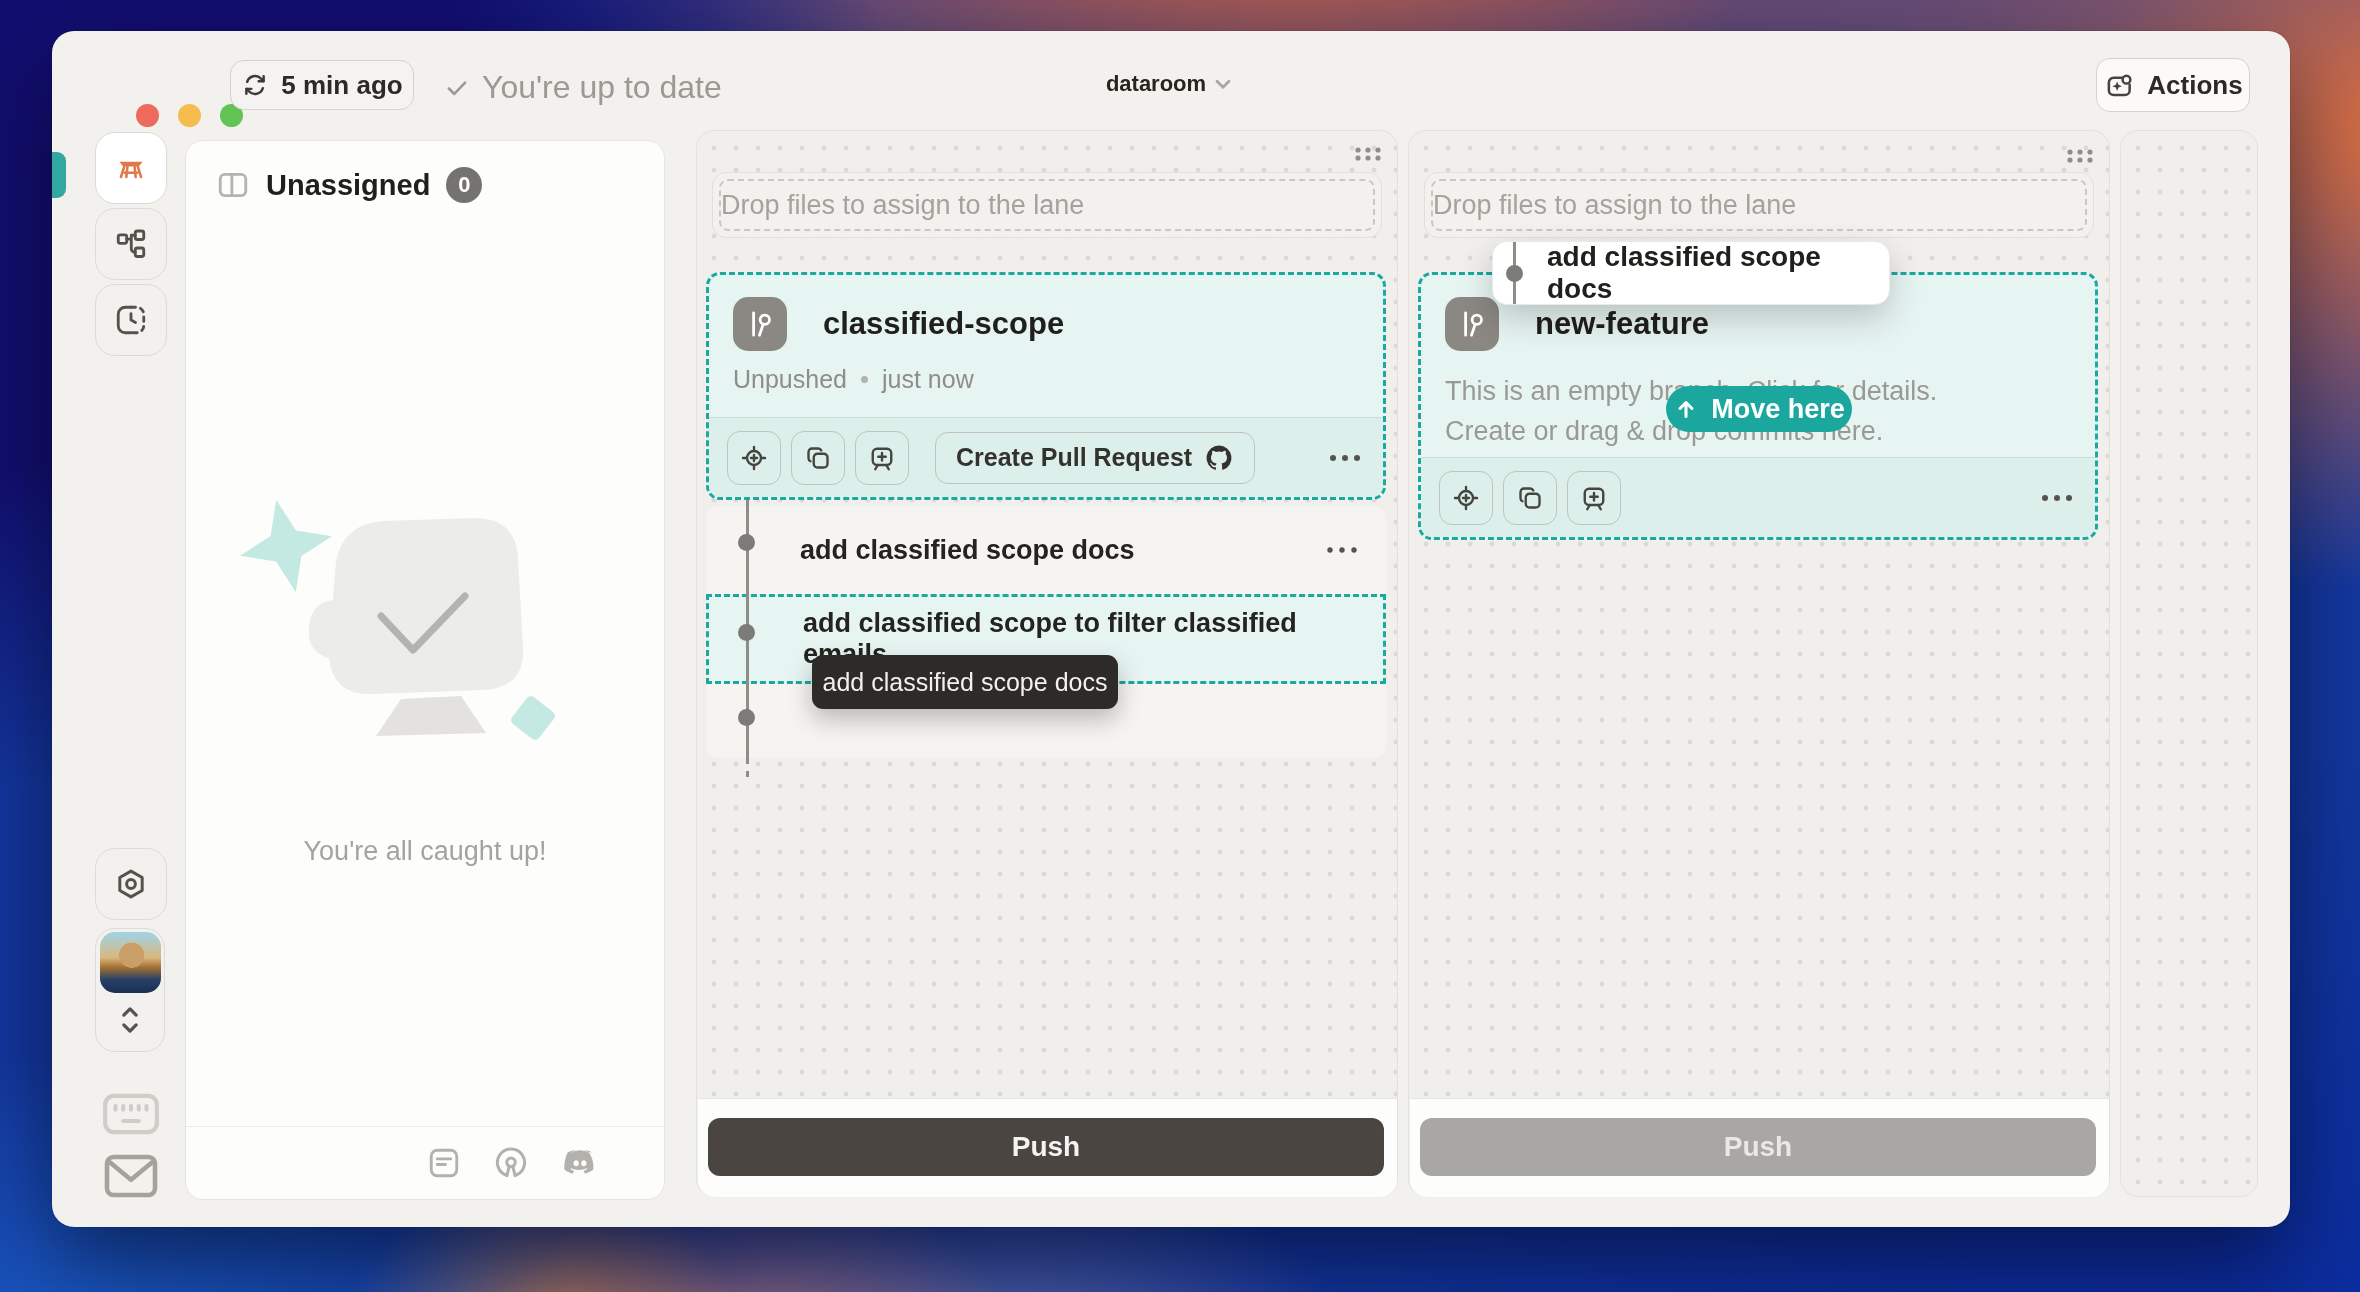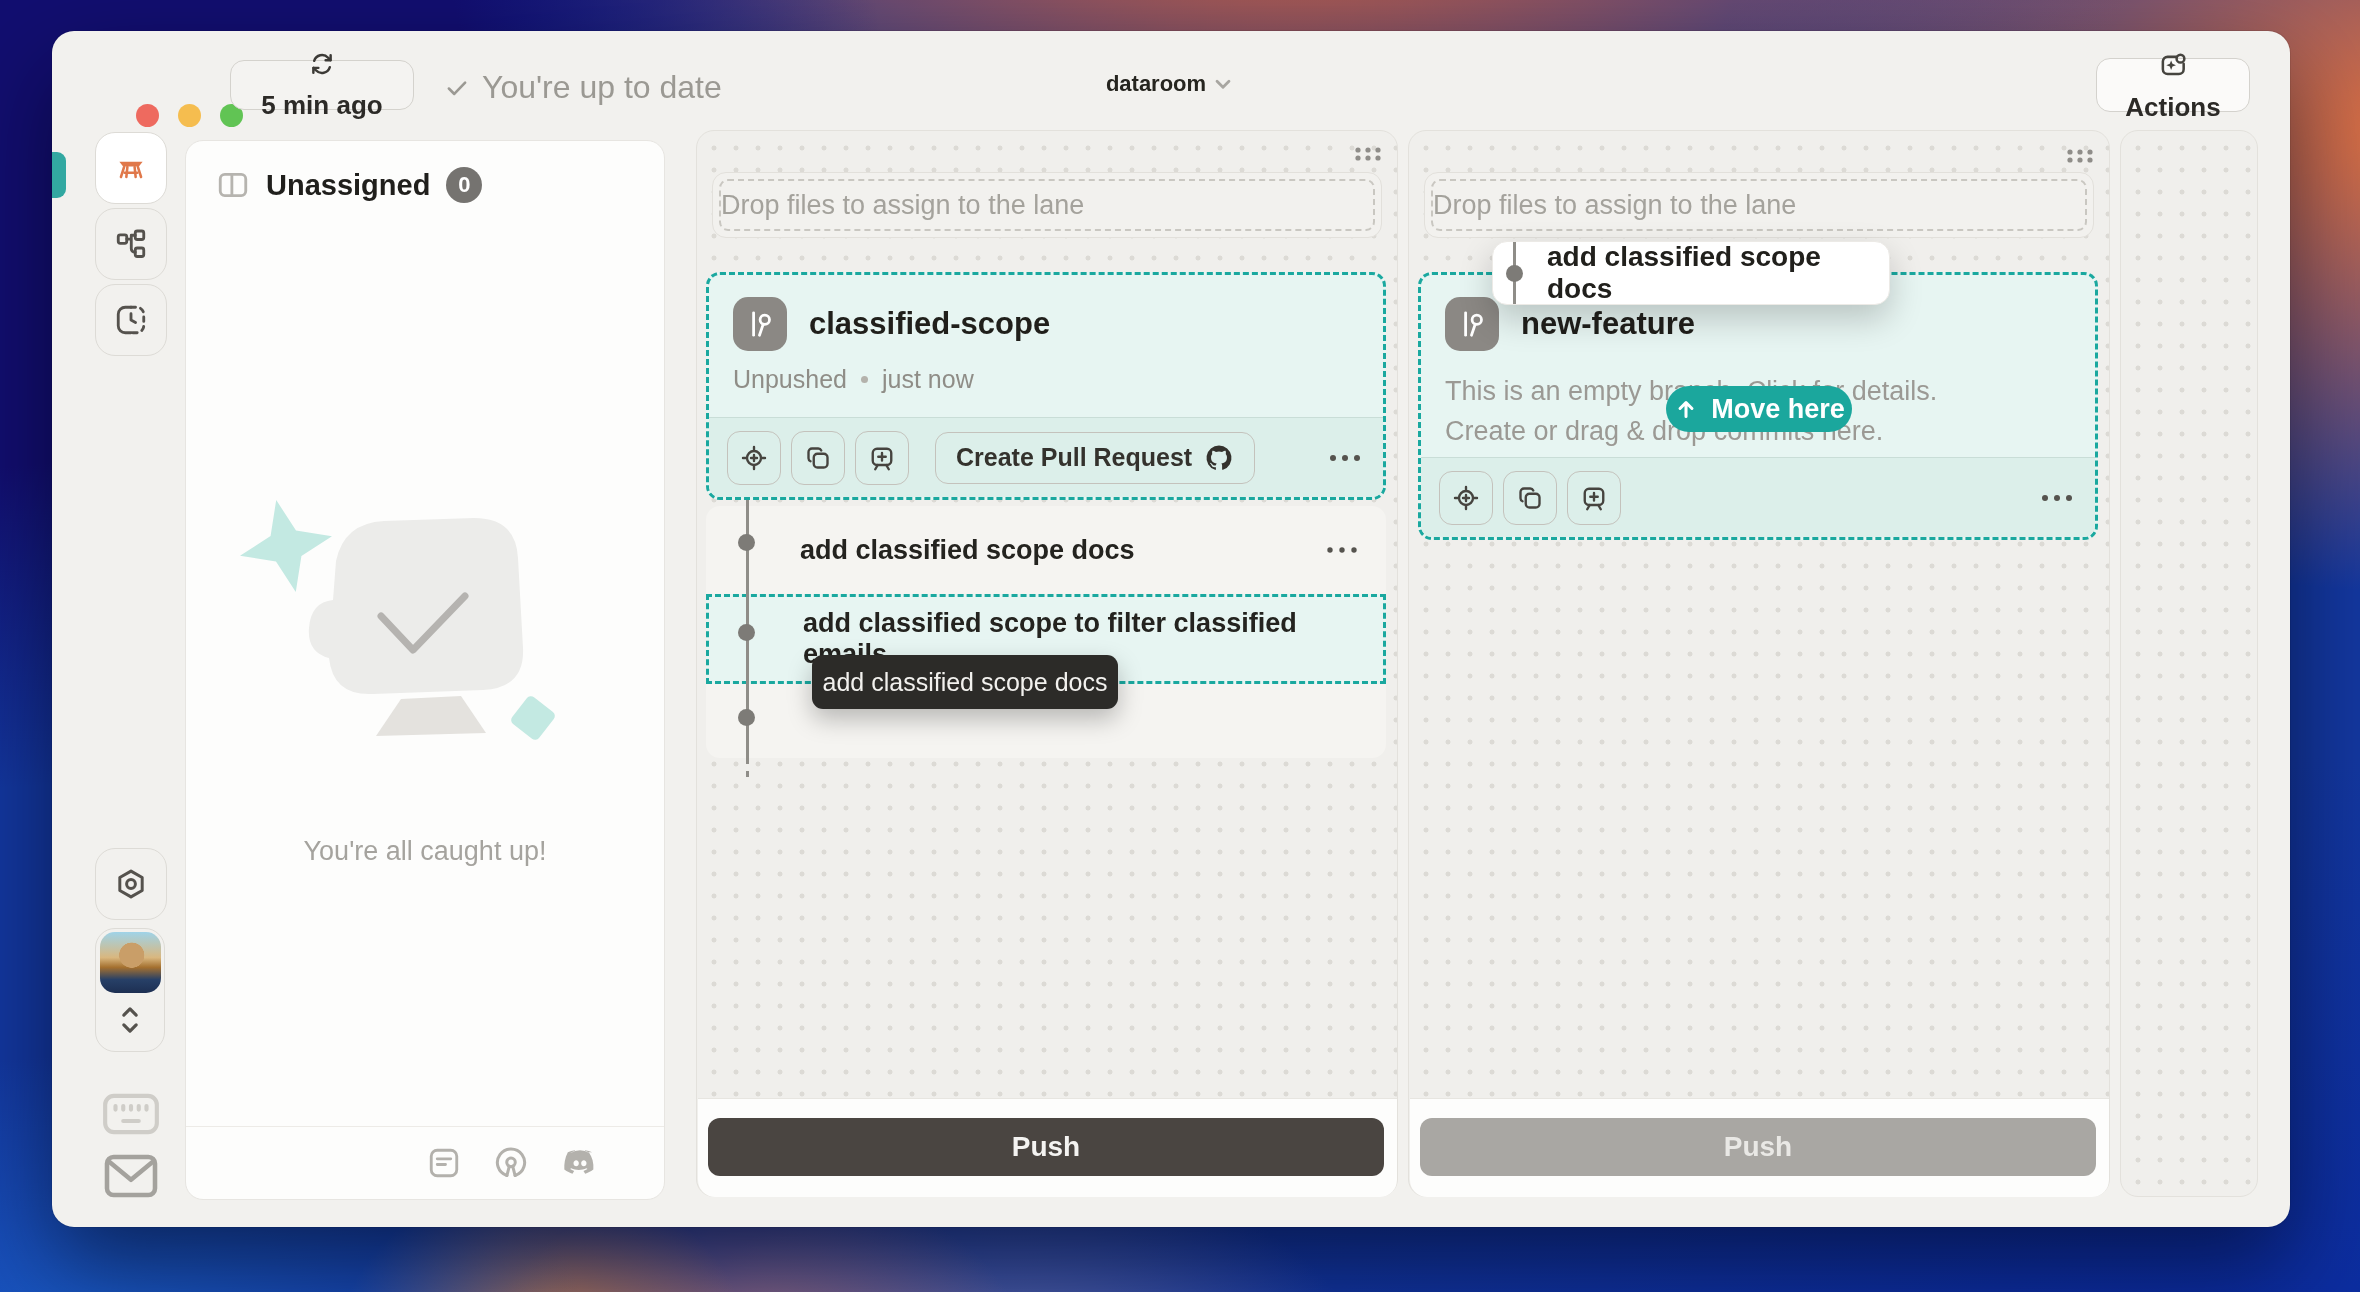--- a/index.html
+++ b/index.html
@@ -24,21 +24,21 @@
     box-shadow:0 40px 90px rgba(0,0,10,.5), 0 0 0 1px rgba(0,0,0,.08);
   }
   
   .tl{width:23px;height:23px;border-radius:50%;}
   .tl.red{background:#ee6a5f;}
   .tl.yellow{background:#f5bd4f;}
   .tl.green{background:#61c454;}
   .pill-btn{
     display:flex;align-items:center;gap:12px;background:#f4f3f1;
     border:1.5px solid #d4d2cd;border-radius:14px;color:#2c2a27;
-    font-size:26px;font-weight:600;justify-content:center;cursor:default;flex-direction:column;
+    font-size:26px;font-weight:600;justify-content:center;cursor:default;
   }
   .status-row{display:flex;align-items:center;gap:12px;color:#9b9993;font-size:32px;}
   .project-row{display:flex;align-items:center;gap:4px;color:#26251f;font-size:22px;font-weight:700;justify-content:center;}
   
   .rail-btn{
     width:70px;height:70px;border-radius:20px;border:1.5px solid #dddbd6;
     display:flex;align-items:center;justify-content:center;color:#55524d;background:transparent;
   }
   .rail-btn.active{background:#ffffff;}
   .teal-tab{left:0px;top:121px;width:14px;height:46px;background:#32a8a1;border-radius:0 9px 9px 0;}
@@ -67,21 +67,21 @@
   }
   .dropzone{
     background:#f2f1ee;border:1.5px solid #e2e0db;border-radius:14px;box-sizing:border-box;
   }
   .dropzone-inner{
     position:absolute;inset:6px;border:2px dashed #c9c7c1;border-radius:9px;
     display:flex;align-items:center;justify-content:flex-start;color:#a4a29c;font-size:27px;
   }
   .dash-teal{border:3px dashed #1aa89f !important;}
   .branch-card{background:#e7f5f2;border-radius:14px;box-sizing:border-box;overflow:hidden;}
-  .branch-head{padding:22px 24px 0 24px;display:flex;align-items:center;gap:22px;}
+  .branch-head{padding:22px 24px 0 24px;display:flex;align-items:center;gap:36px;}
   .branch-badge{width:54px;height:54px;border-radius:15px;background:#8b8884;display:flex;align-items:center;justify-content:center;flex:0 0 auto;}
   .branch-title{font-size:31px;font-weight:700;color:#201f1b;line-height:54px;}
   .branch-meta{display:flex;align-items:center;gap:14px;color:#8f8d87;font-size:25px;padding:14px 24px 0 24px;}
   .dot-sep{width:7px;height:7px;border-radius:50%;background:#b4b2ac;}
   .lane-toolbar{
     position:absolute;left:0;right:0;bottom:0;height:80px;background:#dcefea;
     border-top:1px solid #c9ddd7;display:flex;align-items:center;gap:10px;padding:0 18px;box-sizing:border-box;
   }
   .tool-btn{width:52px;height:52px;border-radius:13px;border:1.5px solid #c4c2bc;display:flex;align-items:center;justify-content:center;color:#46443f;}
   .pr-btn{height:50px;border-radius:13px;border:1.5px solid #c4c2bc;display:flex;align-items:center;gap:12px;padding:0 20px;color:#34322d;font-size:25px;font-weight:600;margin-left:16px;}

